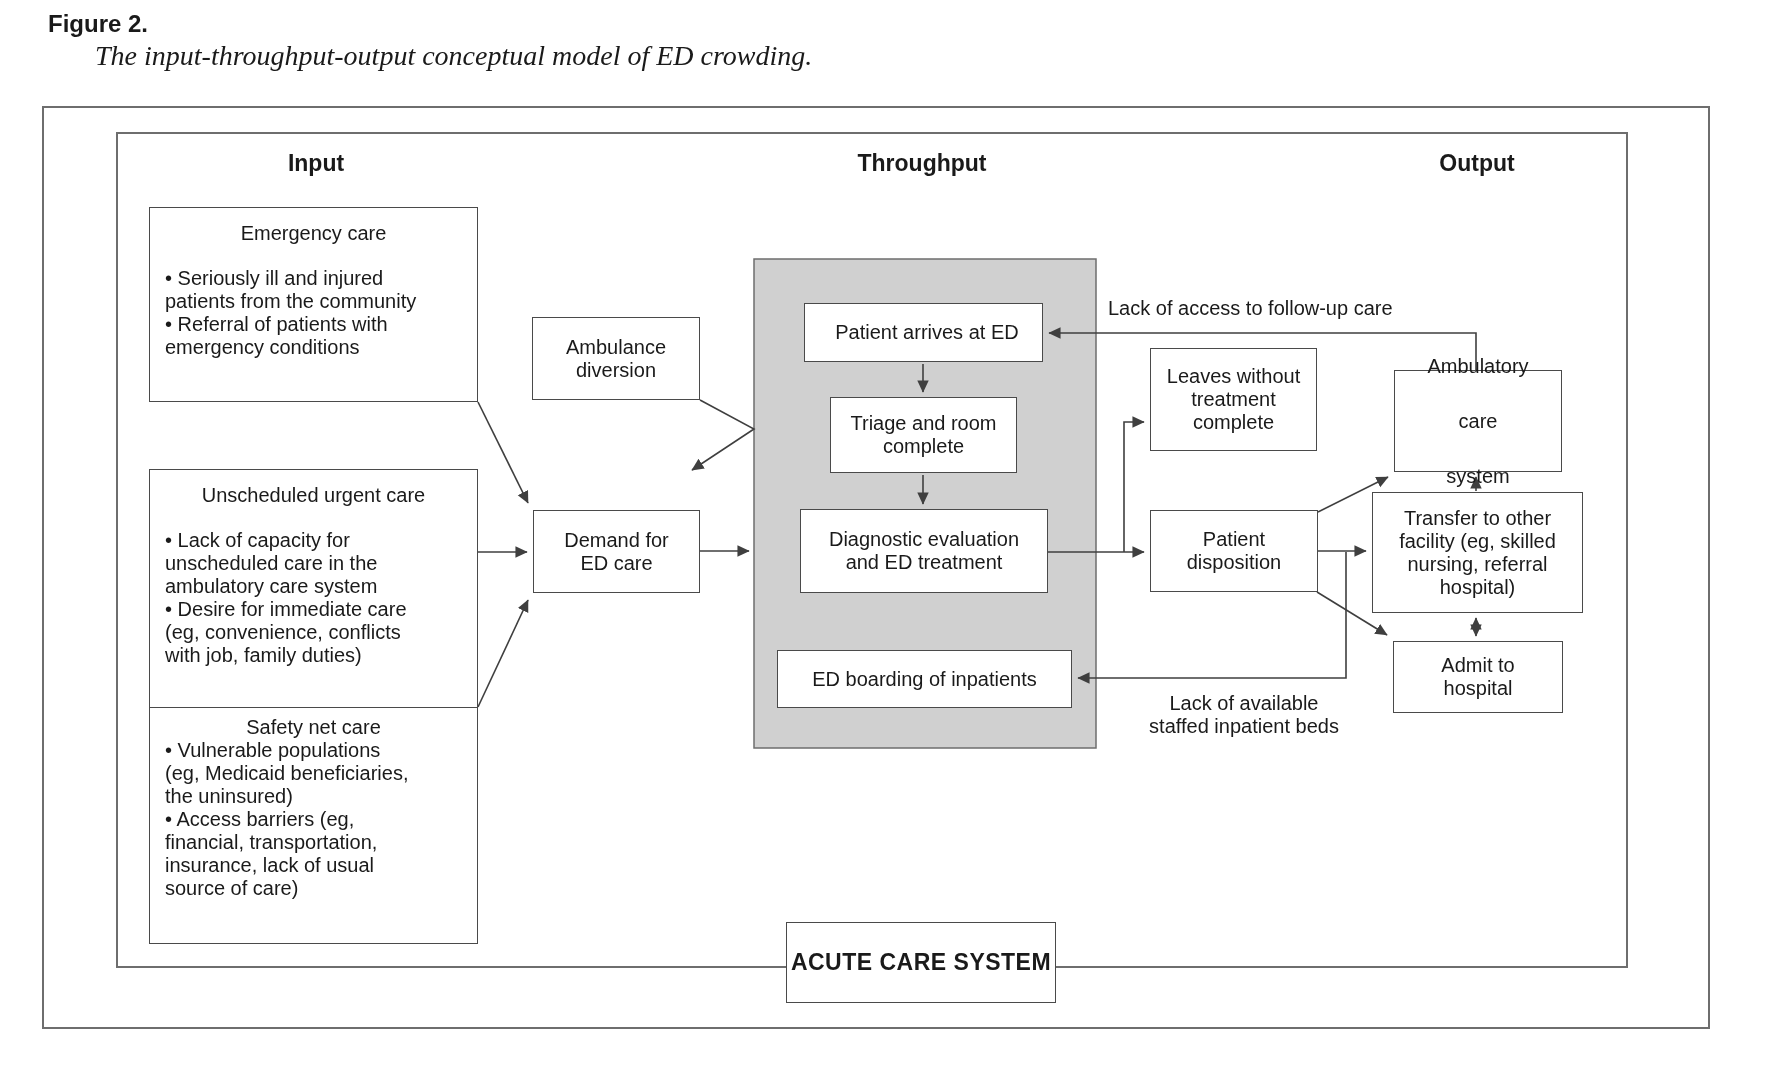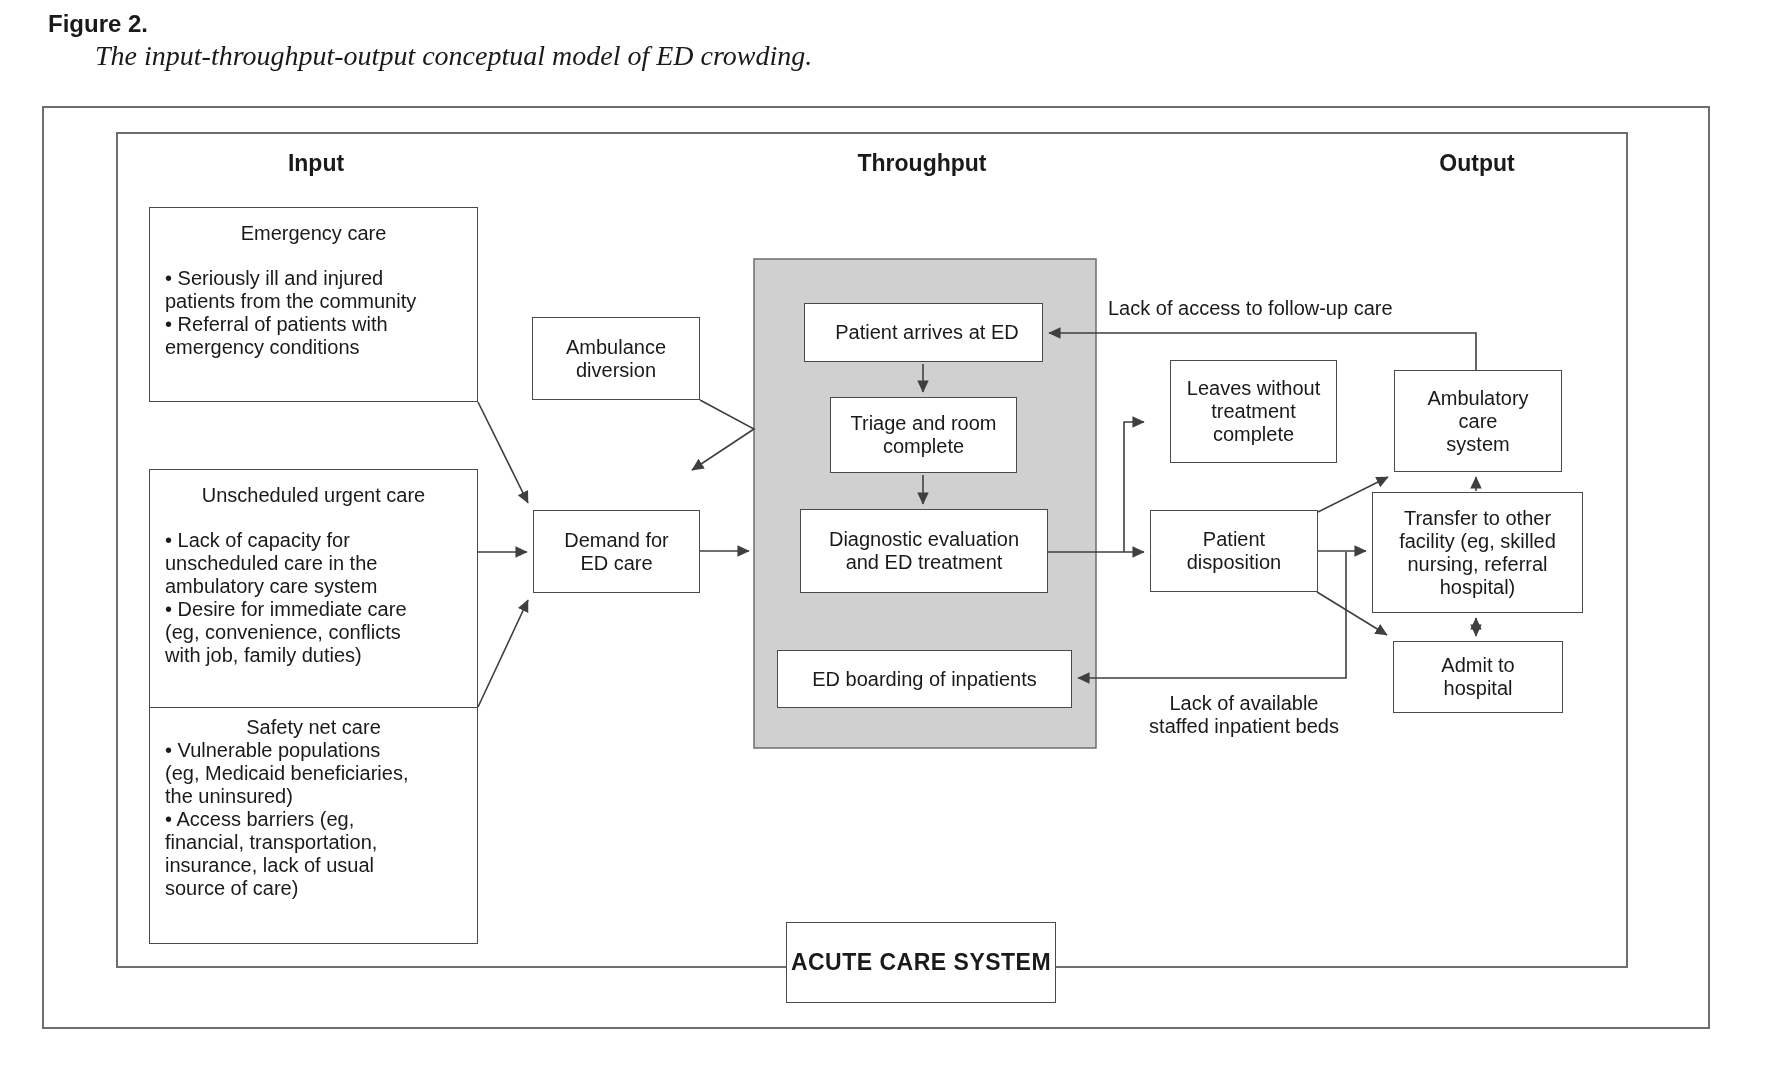--- a/index.html
+++ b/index.html
@@ -143,32 +143,32 @@
 
   <div class="box" style="left:800px;top:509px;width:248px;height:84px;">
       <div>Diagnostic evaluation</div>
       <div>and ED treatment</div>
     </div>
 
   <div class="box" style="left:777px;top:650px;width:295px;height:58px;">
       <div>ED boarding of inpatients</div>
     </div>
 
-  <div class="box" style="left:1150px;top:360px;width:167px;height:103px;margin-left:20px;">
+  <div class="box" style="left:1150px;top:348px;width:167px;height:103px;">
       <div>Leaves without</div>
       <div>treatment</div>
       <div>complete</div>
     </div>
 
   <div class="box" style="left:1150px;top:510px;width:168px;height:82px;">
       <div>Patient</div>
       <div>disposition</div>
     </div>
 
-  <div class="box" style="left:1394px;top:370px;width:168px;height:102px;">
+  <div class="box" style="left:1394px;top:370px;width:168px;height:102px;gap:32px;">
       <div>Ambulatory</div>
       <div>care</div>
       <div>system</div>
     </div>
 
   <div class="box" style="left:1372px;top:492px;width:211px;height:121px;">
       <div>Transfer to other</div>
       <div>facility (eg, skilled</div>
       <div>nursing, referral</div>
       <div>hospital)</div>

